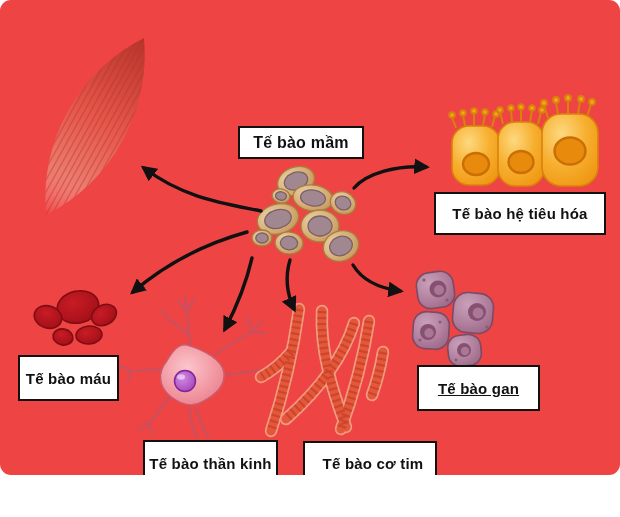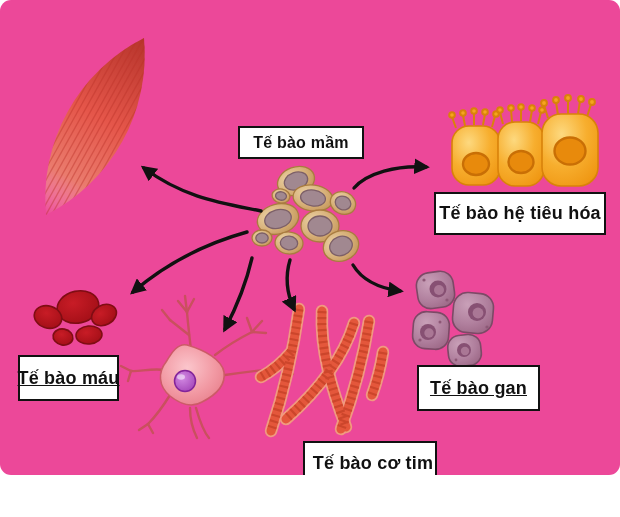--- a/index.html
+++ b/index.html
@@ -1,31 +1,31 @@
 <!DOCTYPE html>
 <html><head>
 <meta charset="utf-8">
 <style>
   html,body{margin:0;padding:0;background:#fff;}
   #stage{
-    position:relative;width:620px;height:475px;background:#ec4899;overflow:hidden;
+    position:relative;width:620px;height:475px;background:#ef4444;overflow:hidden;
     font-family:"Liberation Sans", sans-serif;
     border-radius:11px;
   }
   #art{position:absolute;left:0;top:0;}
   .label-box{
     position:absolute;display:flex;align-items:center;justify-content:center;
     background:#ffffff;border:2.5px solid #111111;color:#111111;
-    font-weight:bold;font-size:18px;letter-spacing:.2px;white-space:nowrap;
+    font-weight:bold;font-size:15px;letter-spacing:.2px;white-space:nowrap;
     box-sizing:border-box;
   }
   .lb-stem     {left:238px;top:126px;width:126px;height:33px;font-size:16px;}
   .lb-muscle   {left:16px; top:237px;width:113px;height:36px;}
   .lb-digestive{left:434px;top:192px;width:172px;height:43px;}
-  .lb-blood    {left:18px; top:355px;width:101px;height:46px;text-decoration:underline;}
+  .lb-blood    {left:18px; top:355px;width:101px;height:46px;}
   .lb-nerve    {left:143px;top:440px;width:135px;height:46px;}
   .lb-cardiac  {left:303px;top:441px;width:134px;height:44px;padding-left:6px;}
   .lb-liver    {left:417px;top:365px;width:123px;height:46px;text-decoration:underline;}
 </style>
 </head>
 <body>
 
 <div id="stage">
 
   <svg id="art" width="620" height="517" viewBox="0 0 620 517">
@@ -289,15 +289,16 @@
       <path d="M247,232 C204,244 168,262 133,292" marker-end="url(#ah)"></path>
       <path d="M252,258 C246,284 236,308 225,329" marker-end="url(#ah)"></path>
       <path d="M290,260 C284,280 288,296 294,309" marker-end="url(#ah)"></path>
       <path d="M353,265 C362,280 378,288 400,291" marker-end="url(#ah)"></path>
     </g>
   </svg>
 
   <div class="label-box lb-stem">Tế bào mầm</div>
   <div class="label-box lb-digestive">Tế bào hệ tiêu hóa</div>
   <div class="label-box lb-blood">Tế bào máu</div>
+  <div class="label-box lb-nerve">Tế bào thần kinh</div>
   <div class="label-box lb-cardiac">Tế bào cơ tim</div>
   <div class="label-box lb-liver">Tế bào gan</div>
 </div>
 
 </body></html>

